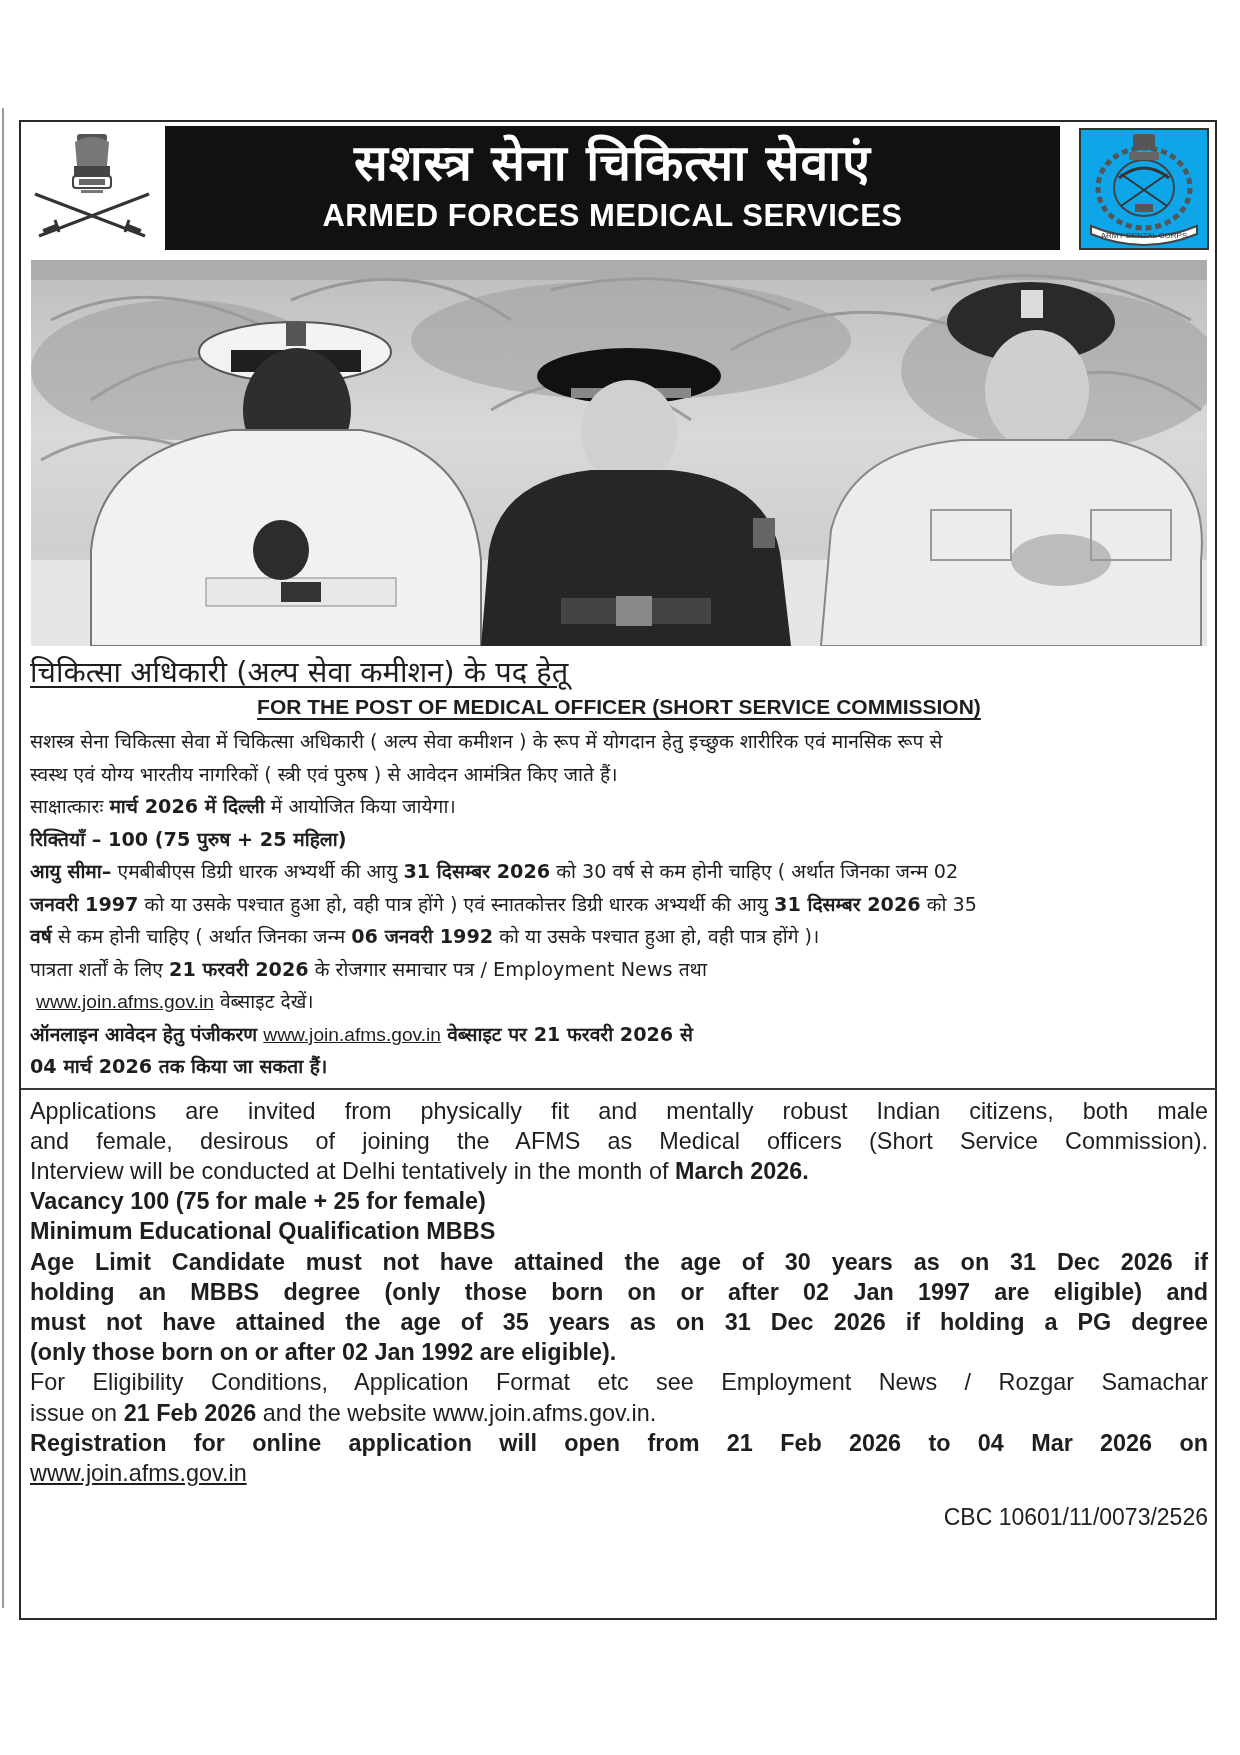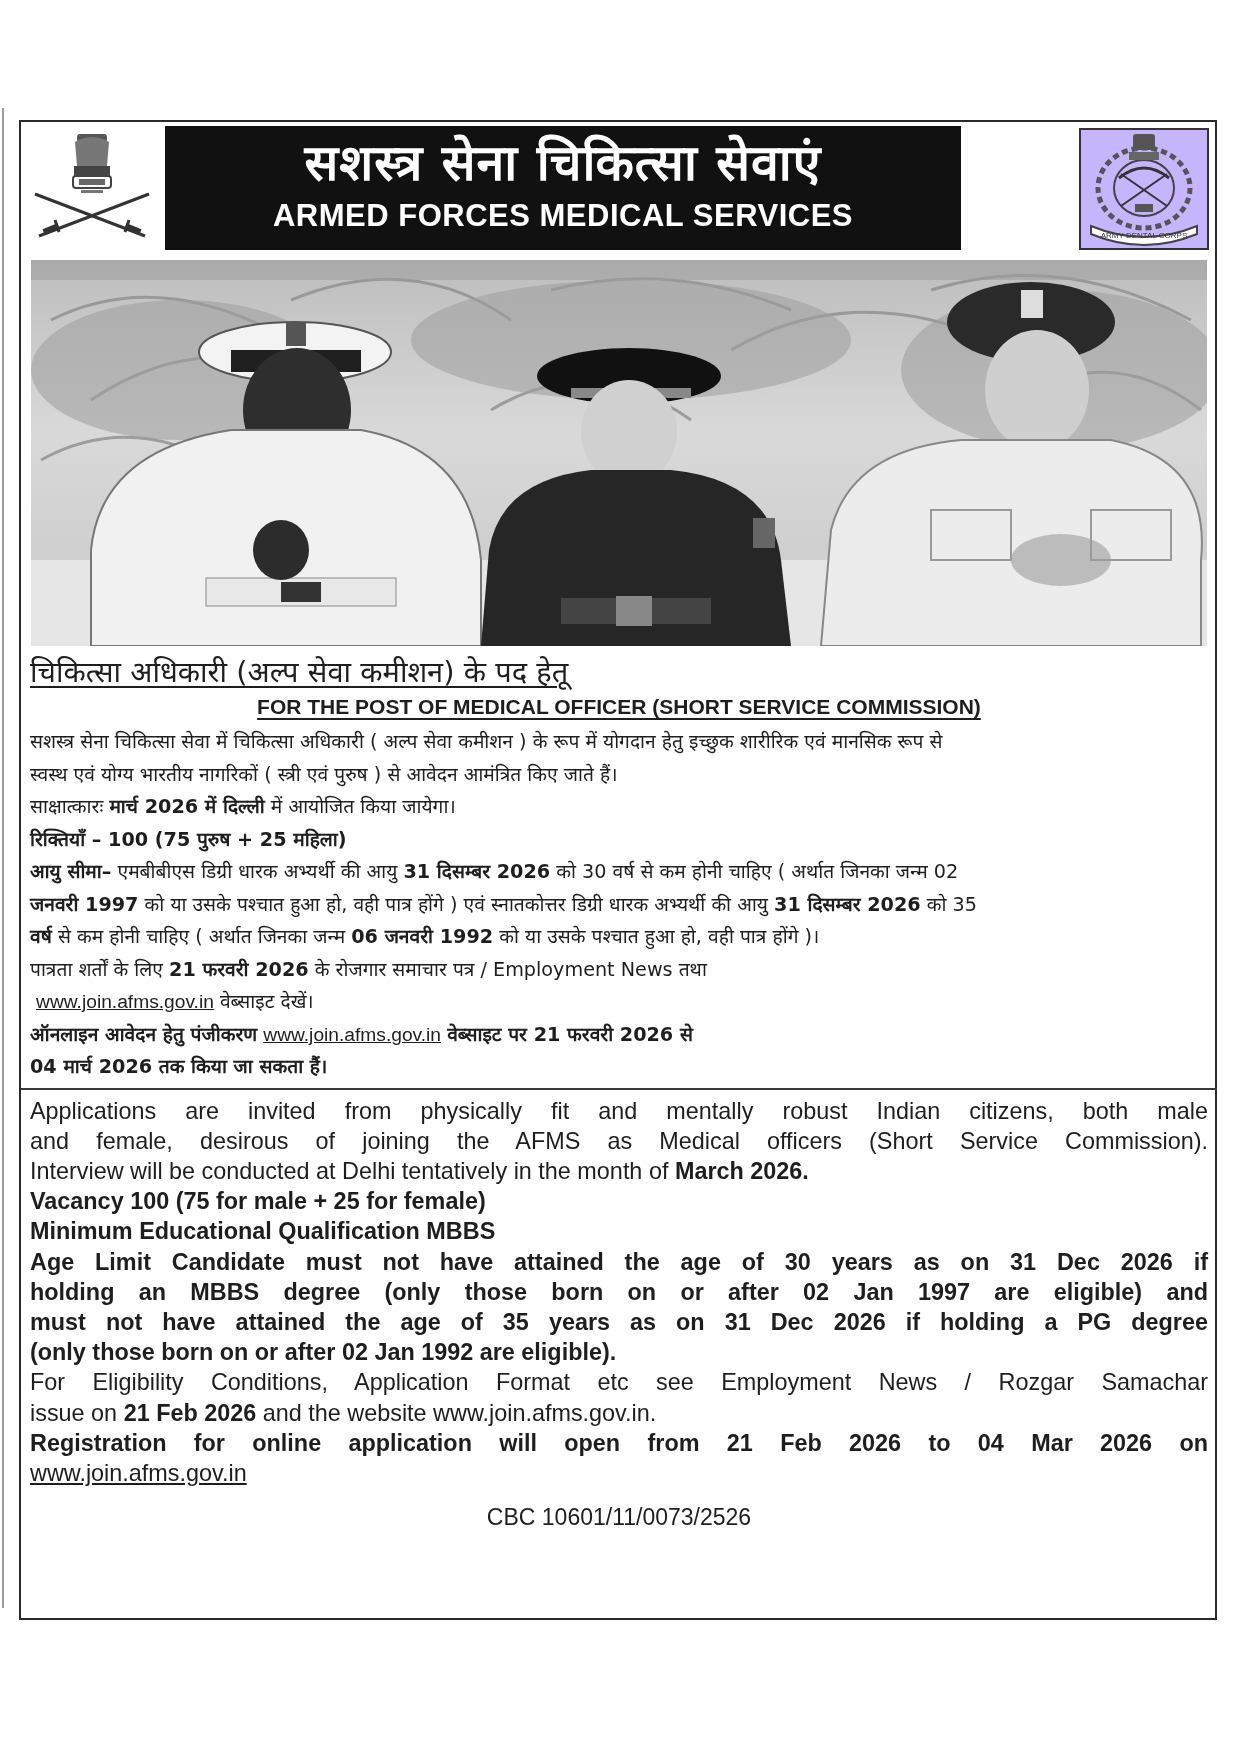--- a/index.html
+++ b/index.html
@@ -5,42 +5,42 @@
     html, body { margin: 0; padding: 0; background: #ffffff; }
     body { width: 1240px; height: 1755px; position: relative; overflow: hidden; font-family: "Liberation Sans", sans-serif; color: #1e1e1e; }
 
     .side-rule { position: absolute; left: 2px; top: 108px; width: 2px; height: 1500px; background: #9a9a9a; }
 
     .ad { position: absolute; left: 19px; top: 120px; width: 1198px; height: 1500px; border: 2px solid #2a2a2a; box-sizing: border-box; background: #fff; }
 
     
     .hdr { position: absolute; left: 0; top: 0; width: 100%; height: 130px; }
     .emblem-left { position: absolute; left: 6px; top: 6px; width: 130px; height: 118px; }
-    .emblem-right { position: absolute; right: 6px; top: 6px; width: 130px; height: 122px; border: 2px solid #333; box-sizing: border-box; background: #c4b5fd; }
-    .banner { position: absolute; left: 144px; top: 4px; width: 796px; height: 124px; background: #111111; color: #ffffff; text-align: center; }
+    .emblem-right { position: absolute; right: 6px; top: 6px; width: 130px; height: 122px; border: 2px solid #333; box-sizing: border-box; background: #0ea5e9; }
+    .banner { position: absolute; left: 144px; top: 4px; width: 895px; height: 124px; background: #111111; color: #ffffff; text-align: center; }
     .banner-hi { font-family: "DejaVu Sans", sans-serif; font-weight: bold; font-size: 50px; line-height: 62px; margin-top: 6px; letter-spacing: 1px; }
     .banner-en { font-family: "Liberation Sans", sans-serif; font-weight: bold; font-size: 31px; line-height: 44px; letter-spacing: 0.5px; }
 
     
     .photo { position: absolute; left: 10px; top: 138px; width: 1176px; height: 386px; overflow: hidden; background: linear-gradient(180deg, #bdbdbd 0%, #d9d9d9 45%, #cfcfcf 75%, #e4e4e4 100%); }
     .photo svg { display: block; }
 
     
     .content { position: absolute; left: 9px; top: 530px; width: 1178px; }
     .title-hi { text-align: left; font-family: "DejaVu Sans", sans-serif; font-size: 29px; line-height: 40px; }
     .title-hi span, .title-en span { text-decoration: underline; text-decoration-thickness: 2px; text-underline-offset: 4px; }
     .title-en { text-align: center; font-weight: bold; font-size: 21px; line-height: 30px; margin-bottom: 4px; }
     .hi { font-family: "DejaVu Sans", sans-serif; font-size: 19.2px; line-height: 32.5px; white-space: nowrap; }
     .hi b { font-weight: bold; }
     .u { text-decoration: underline; font-family: "Liberation Sans", sans-serif; }
     .divider { height: 2px; background: #3a3a3a; margin: 4px -9px 6px -9px; }
     .en { font-size: 23.4px; line-height: 30.2px; }
     .en.b { font-weight: bold; }
     .just { text-align: justify; text-align-last: justify; }
-    .cbc { text-align: center; font-size: 23px; margin-top: 16px; }
+    .cbc { text-align: right; font-size: 23px; margin-top: 16px; }
   </style>
 </head>
 <body>
 
 <div class="side-rule"></div>
 
 <div class="ad">
 
   <div class="hdr">
     <div class="emblem-left">

